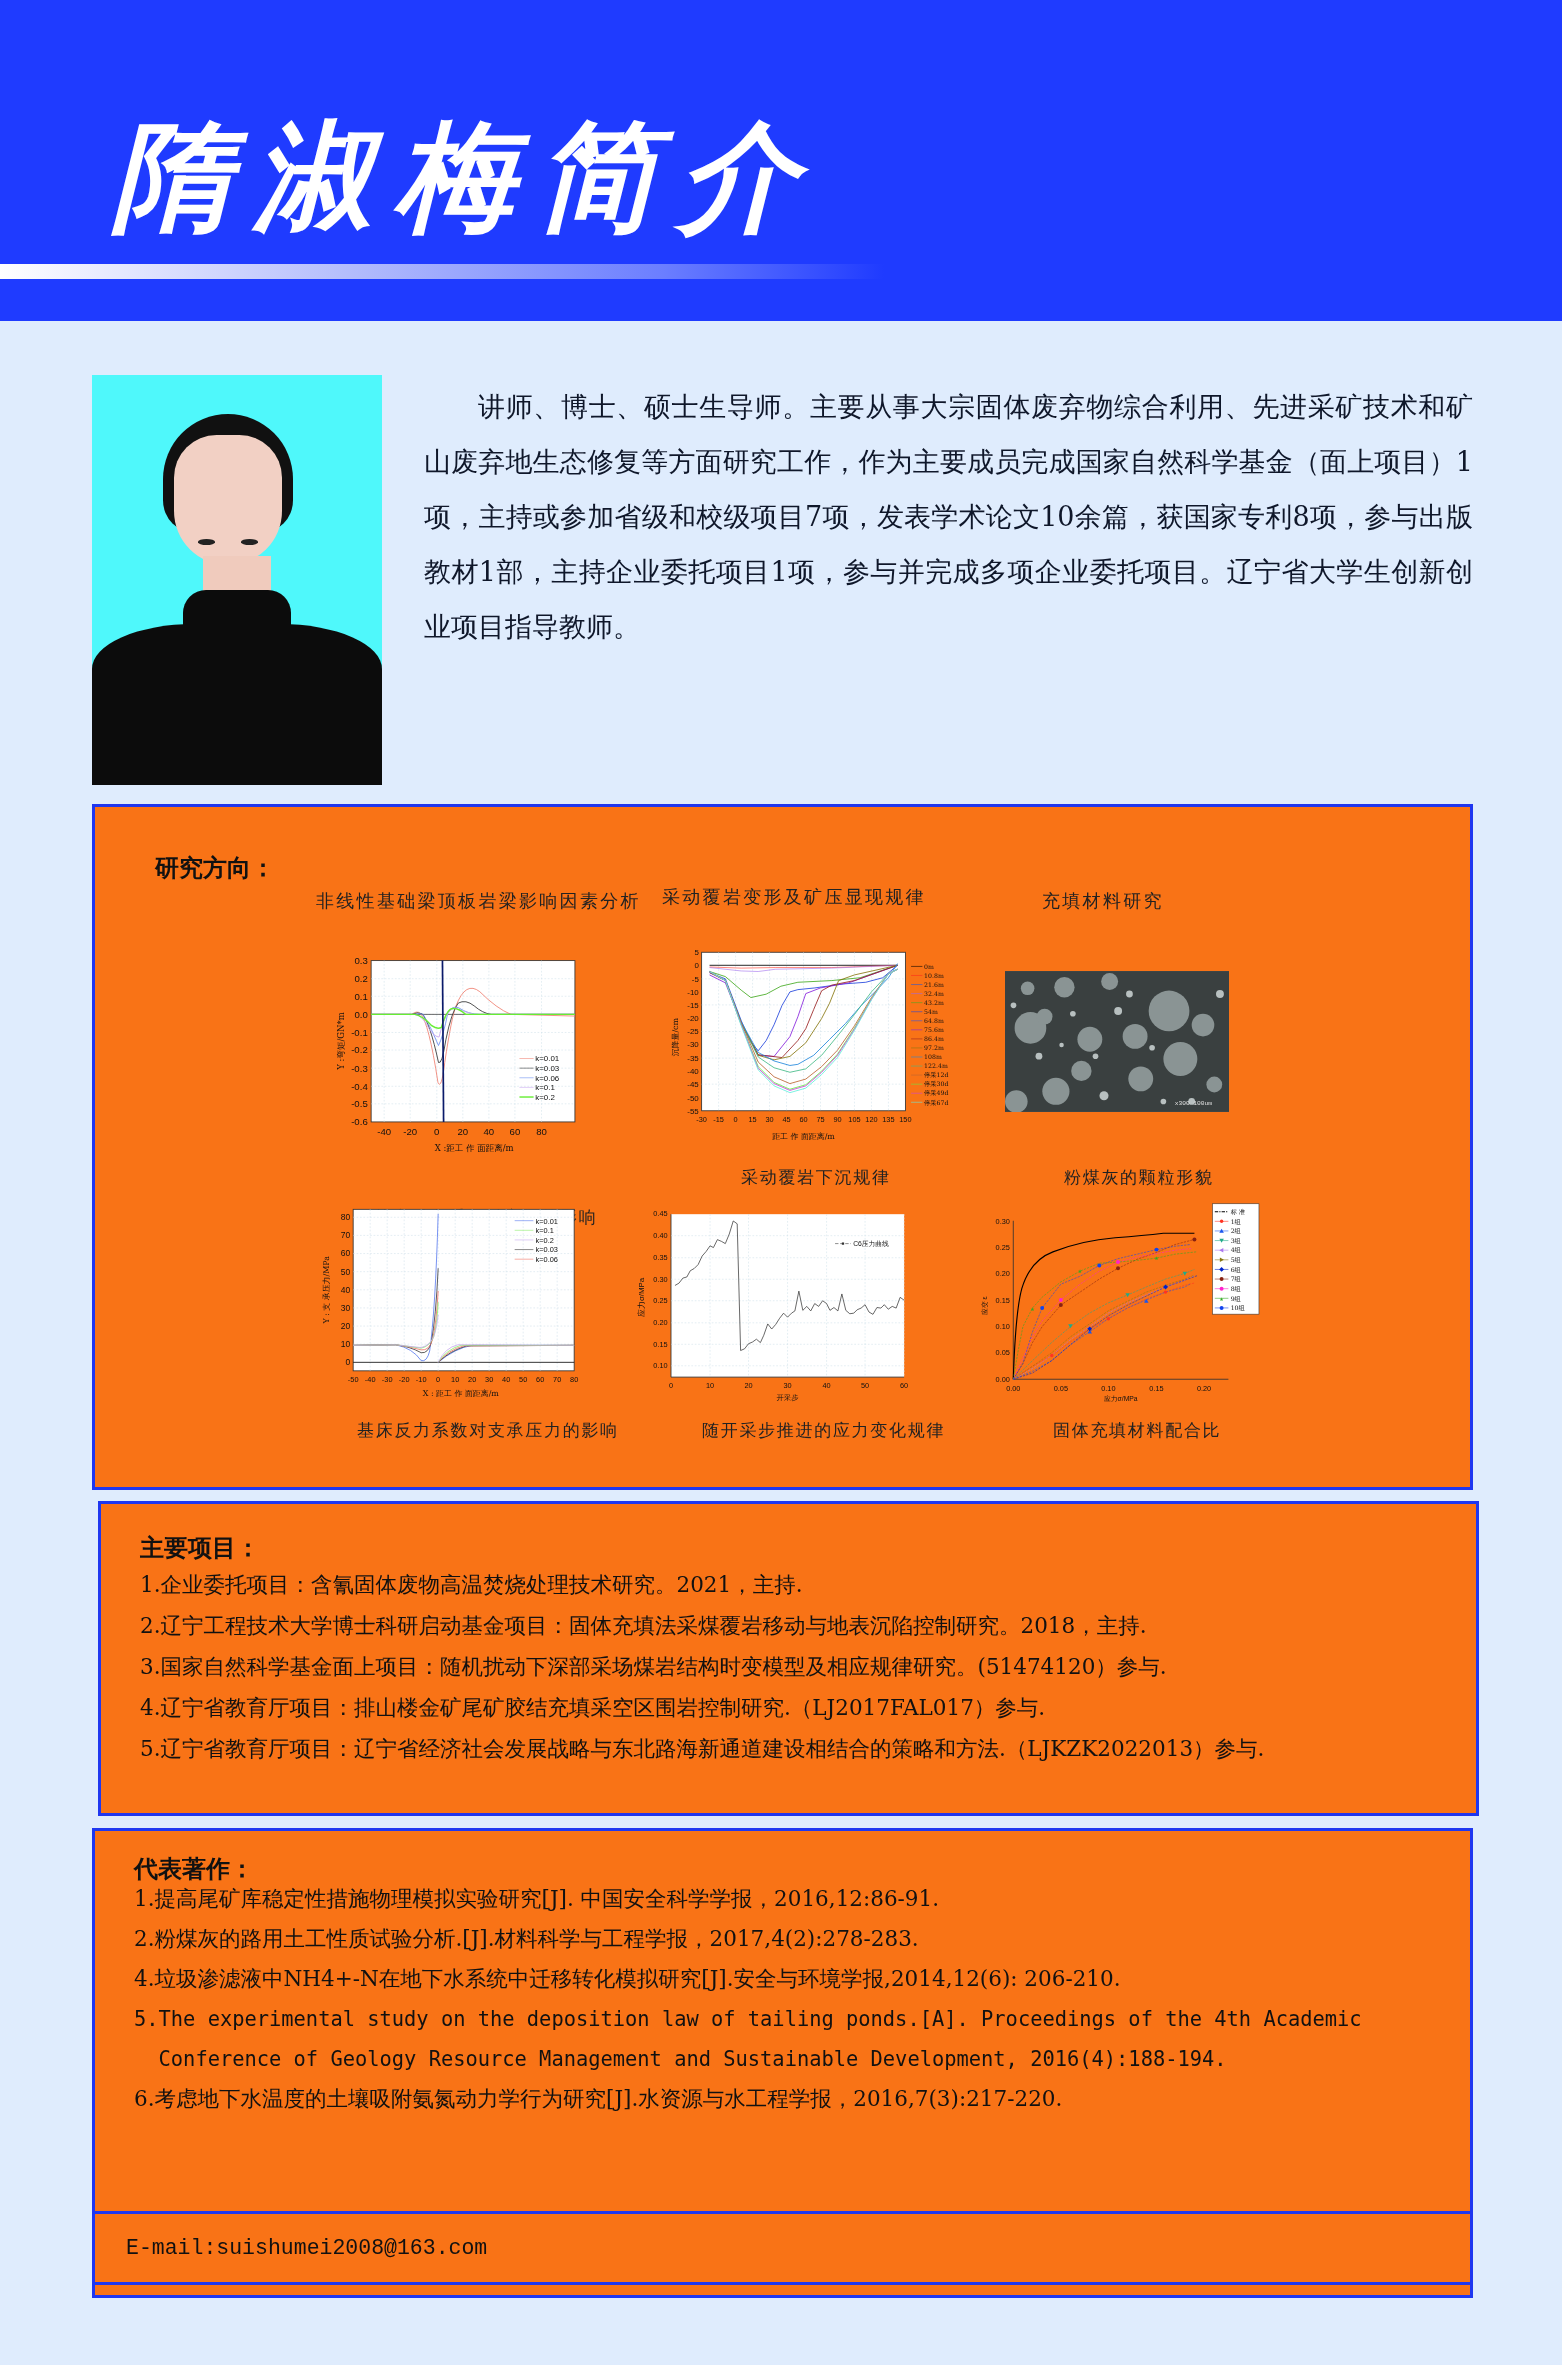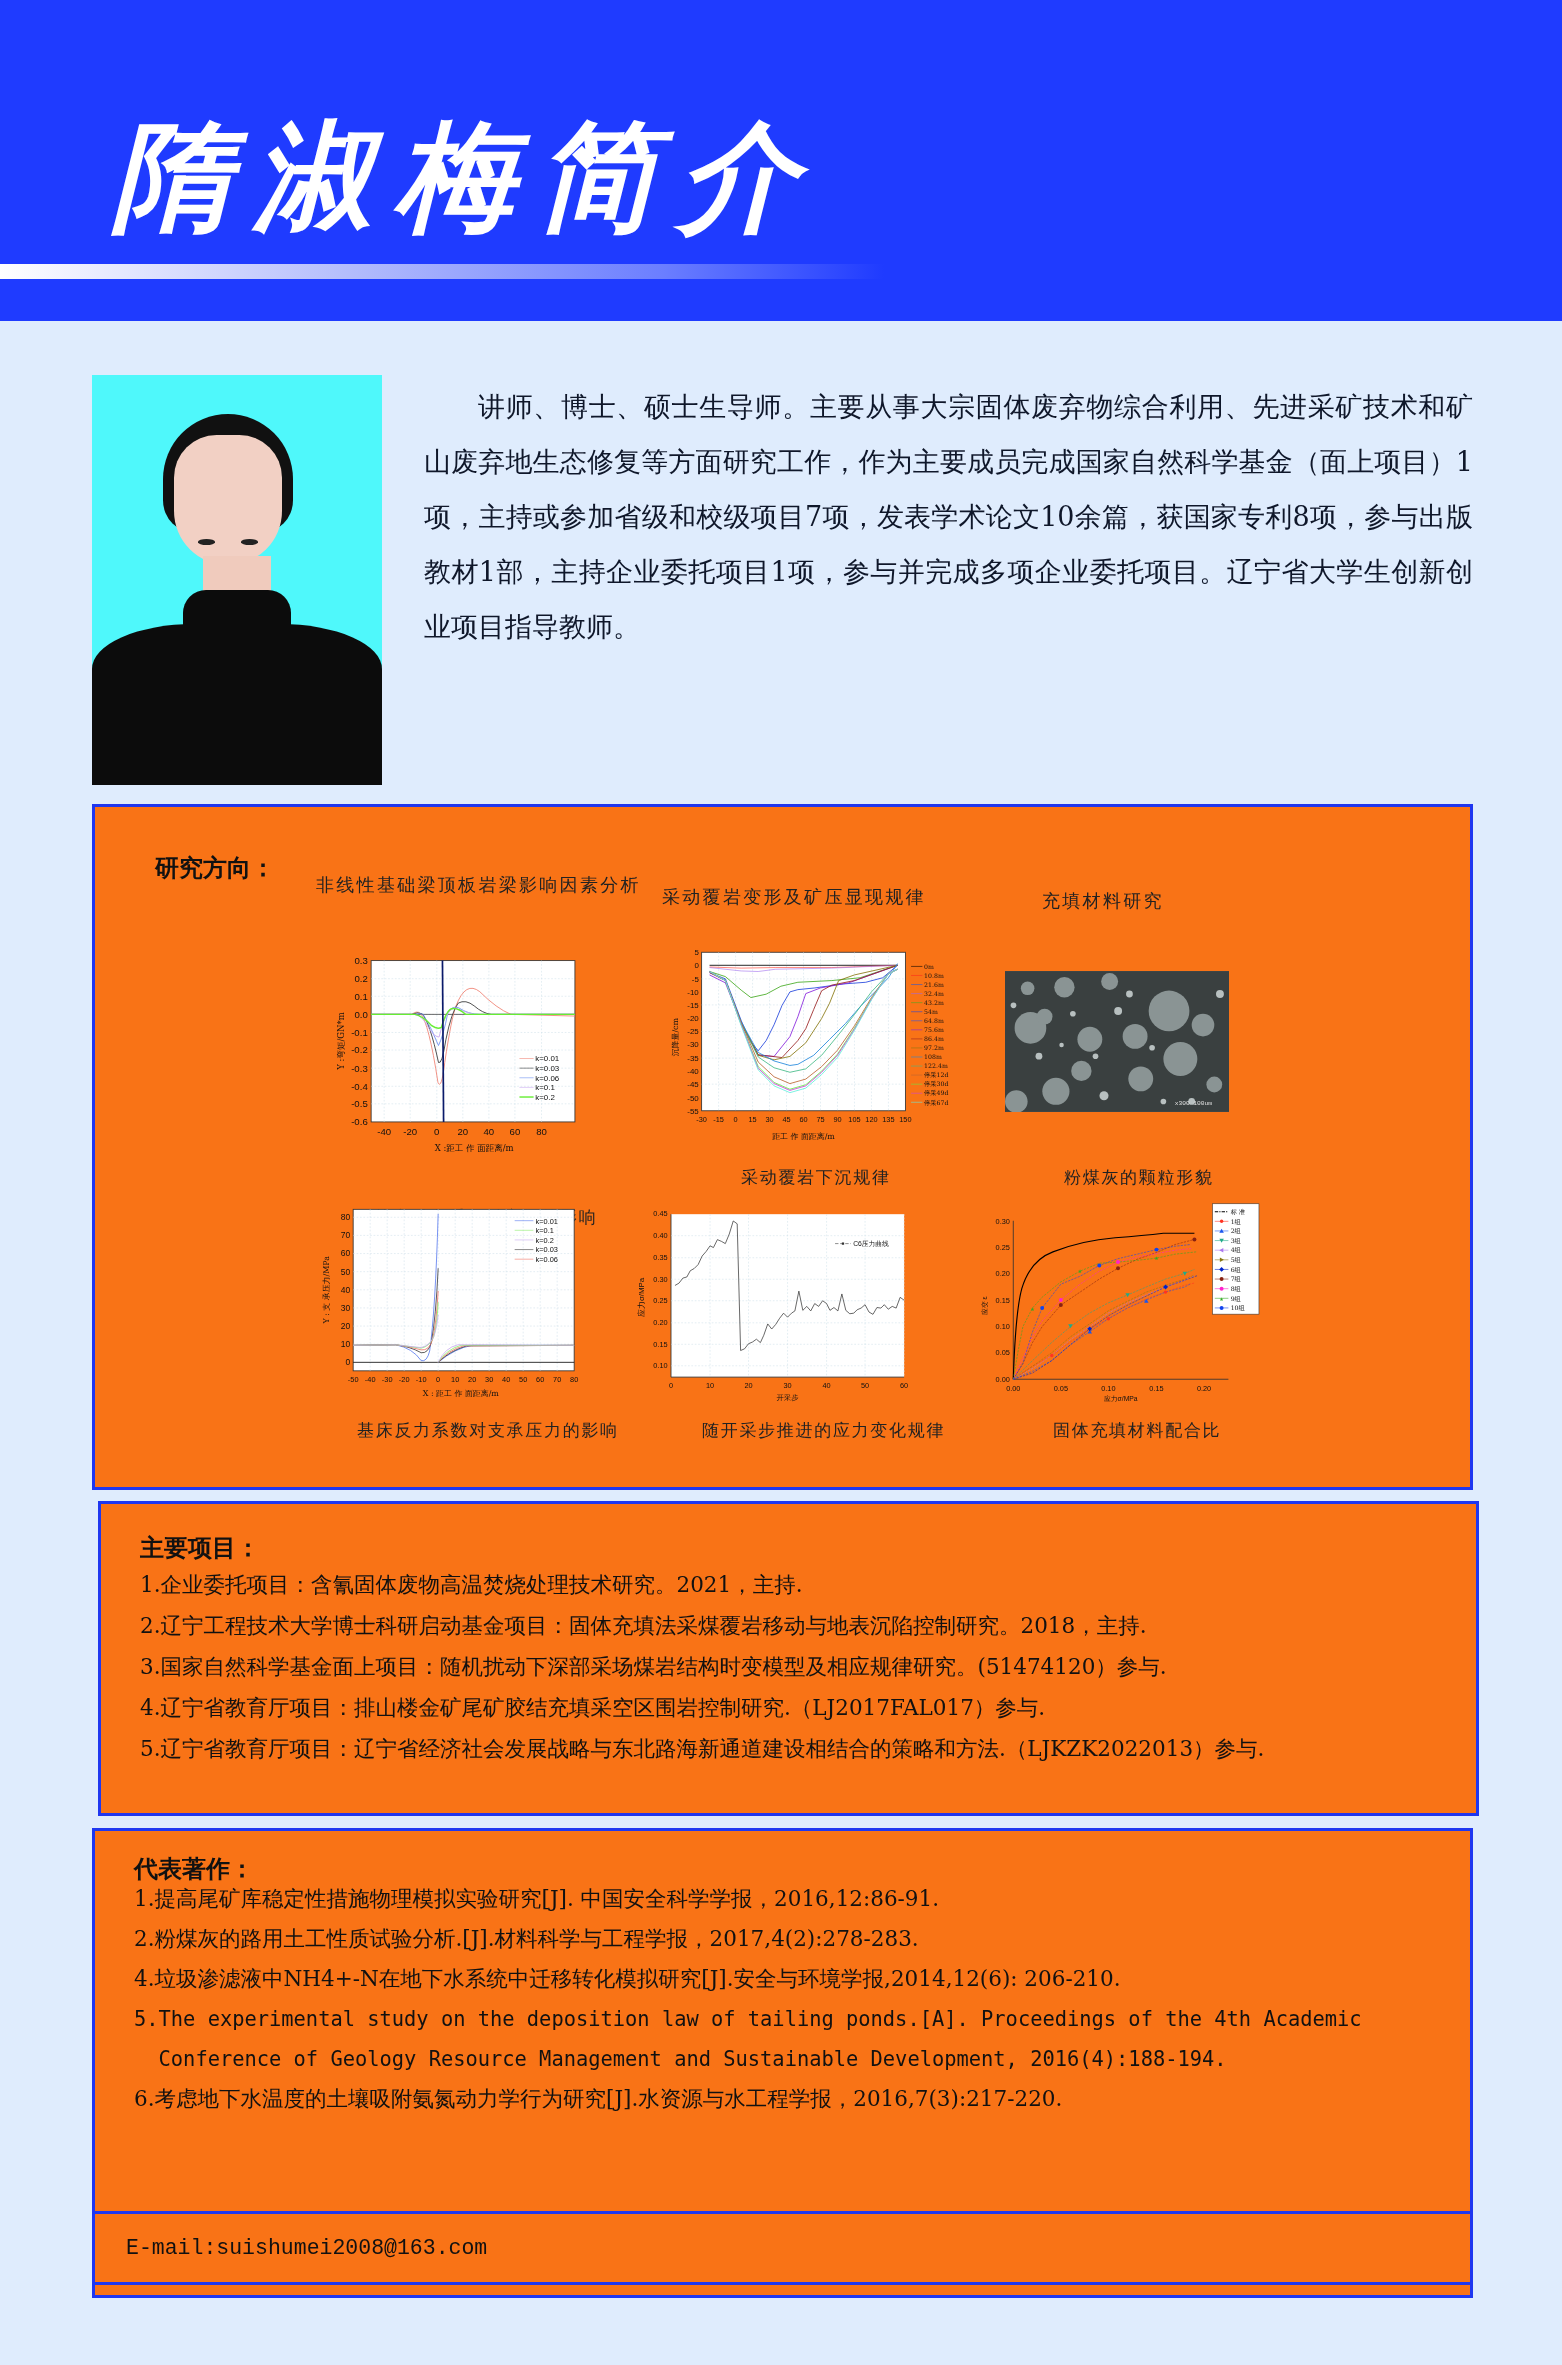--- a/index.html
+++ b/index.html
@@ -76,21 +76,21 @@
     <div class="eye" style="left:67px;"></div>
   </div>
   <div class="neck"></div>
   <div class="body"></div>
   <div class="collar"></div>
 </div>
 <div class="intro">讲师、博士、硕士生导师。主要从事大宗固体废弃物综合利用、先进采矿技术和矿山废弃地生态修复等方面研究工作，作为主要成员完成国家自然科学基金（面上项目）1项，主持或参加省级和校级项目7项，发表学术论文10余篇，获国家专利8项，参与出版教材1部，主持企业委托项目1项，参与并完成多项企业委托项目。辽宁省大学生创新创业项目指导教师。</div>
 
 <div class="box research">
   <div class="box-title" style="left:60px; top:45px;">研究方向：</div>
-  <div class="sub-title" style="left:221px; top:66px;">非线性基础梁顶板岩梁影响因素分析</div>
+  <div class="sub-title" style="left:221px; top:82px;">非线性基础梁顶板岩梁影响因素分析</div>
   <div class="sub-title" style="left:567px; top:78px;">采动覆岩变形及矿压显现规律</div>
   <div class="sub-title" style="left:947px; top:82px;">充填材料研究</div>
 
   <div class="chart" style="left:215px; top:142px;">
     <svg width="317" height="210" viewBox="0 0 560 370">
       <g font-family="Liberation Sans, sans-serif" font-size="17" fill="#111">
         <rect x="108" y="20" width="360" height="285" fill="#fff" stroke="#333" stroke-width="1.5"></rect>
         <g stroke="#cfe0ea" stroke-dasharray="3,3">
           <line x1="131" y1="20" x2="131" y2="305"></line>
             <line x1="177" y1="20" x2="177" y2="305"></line>

